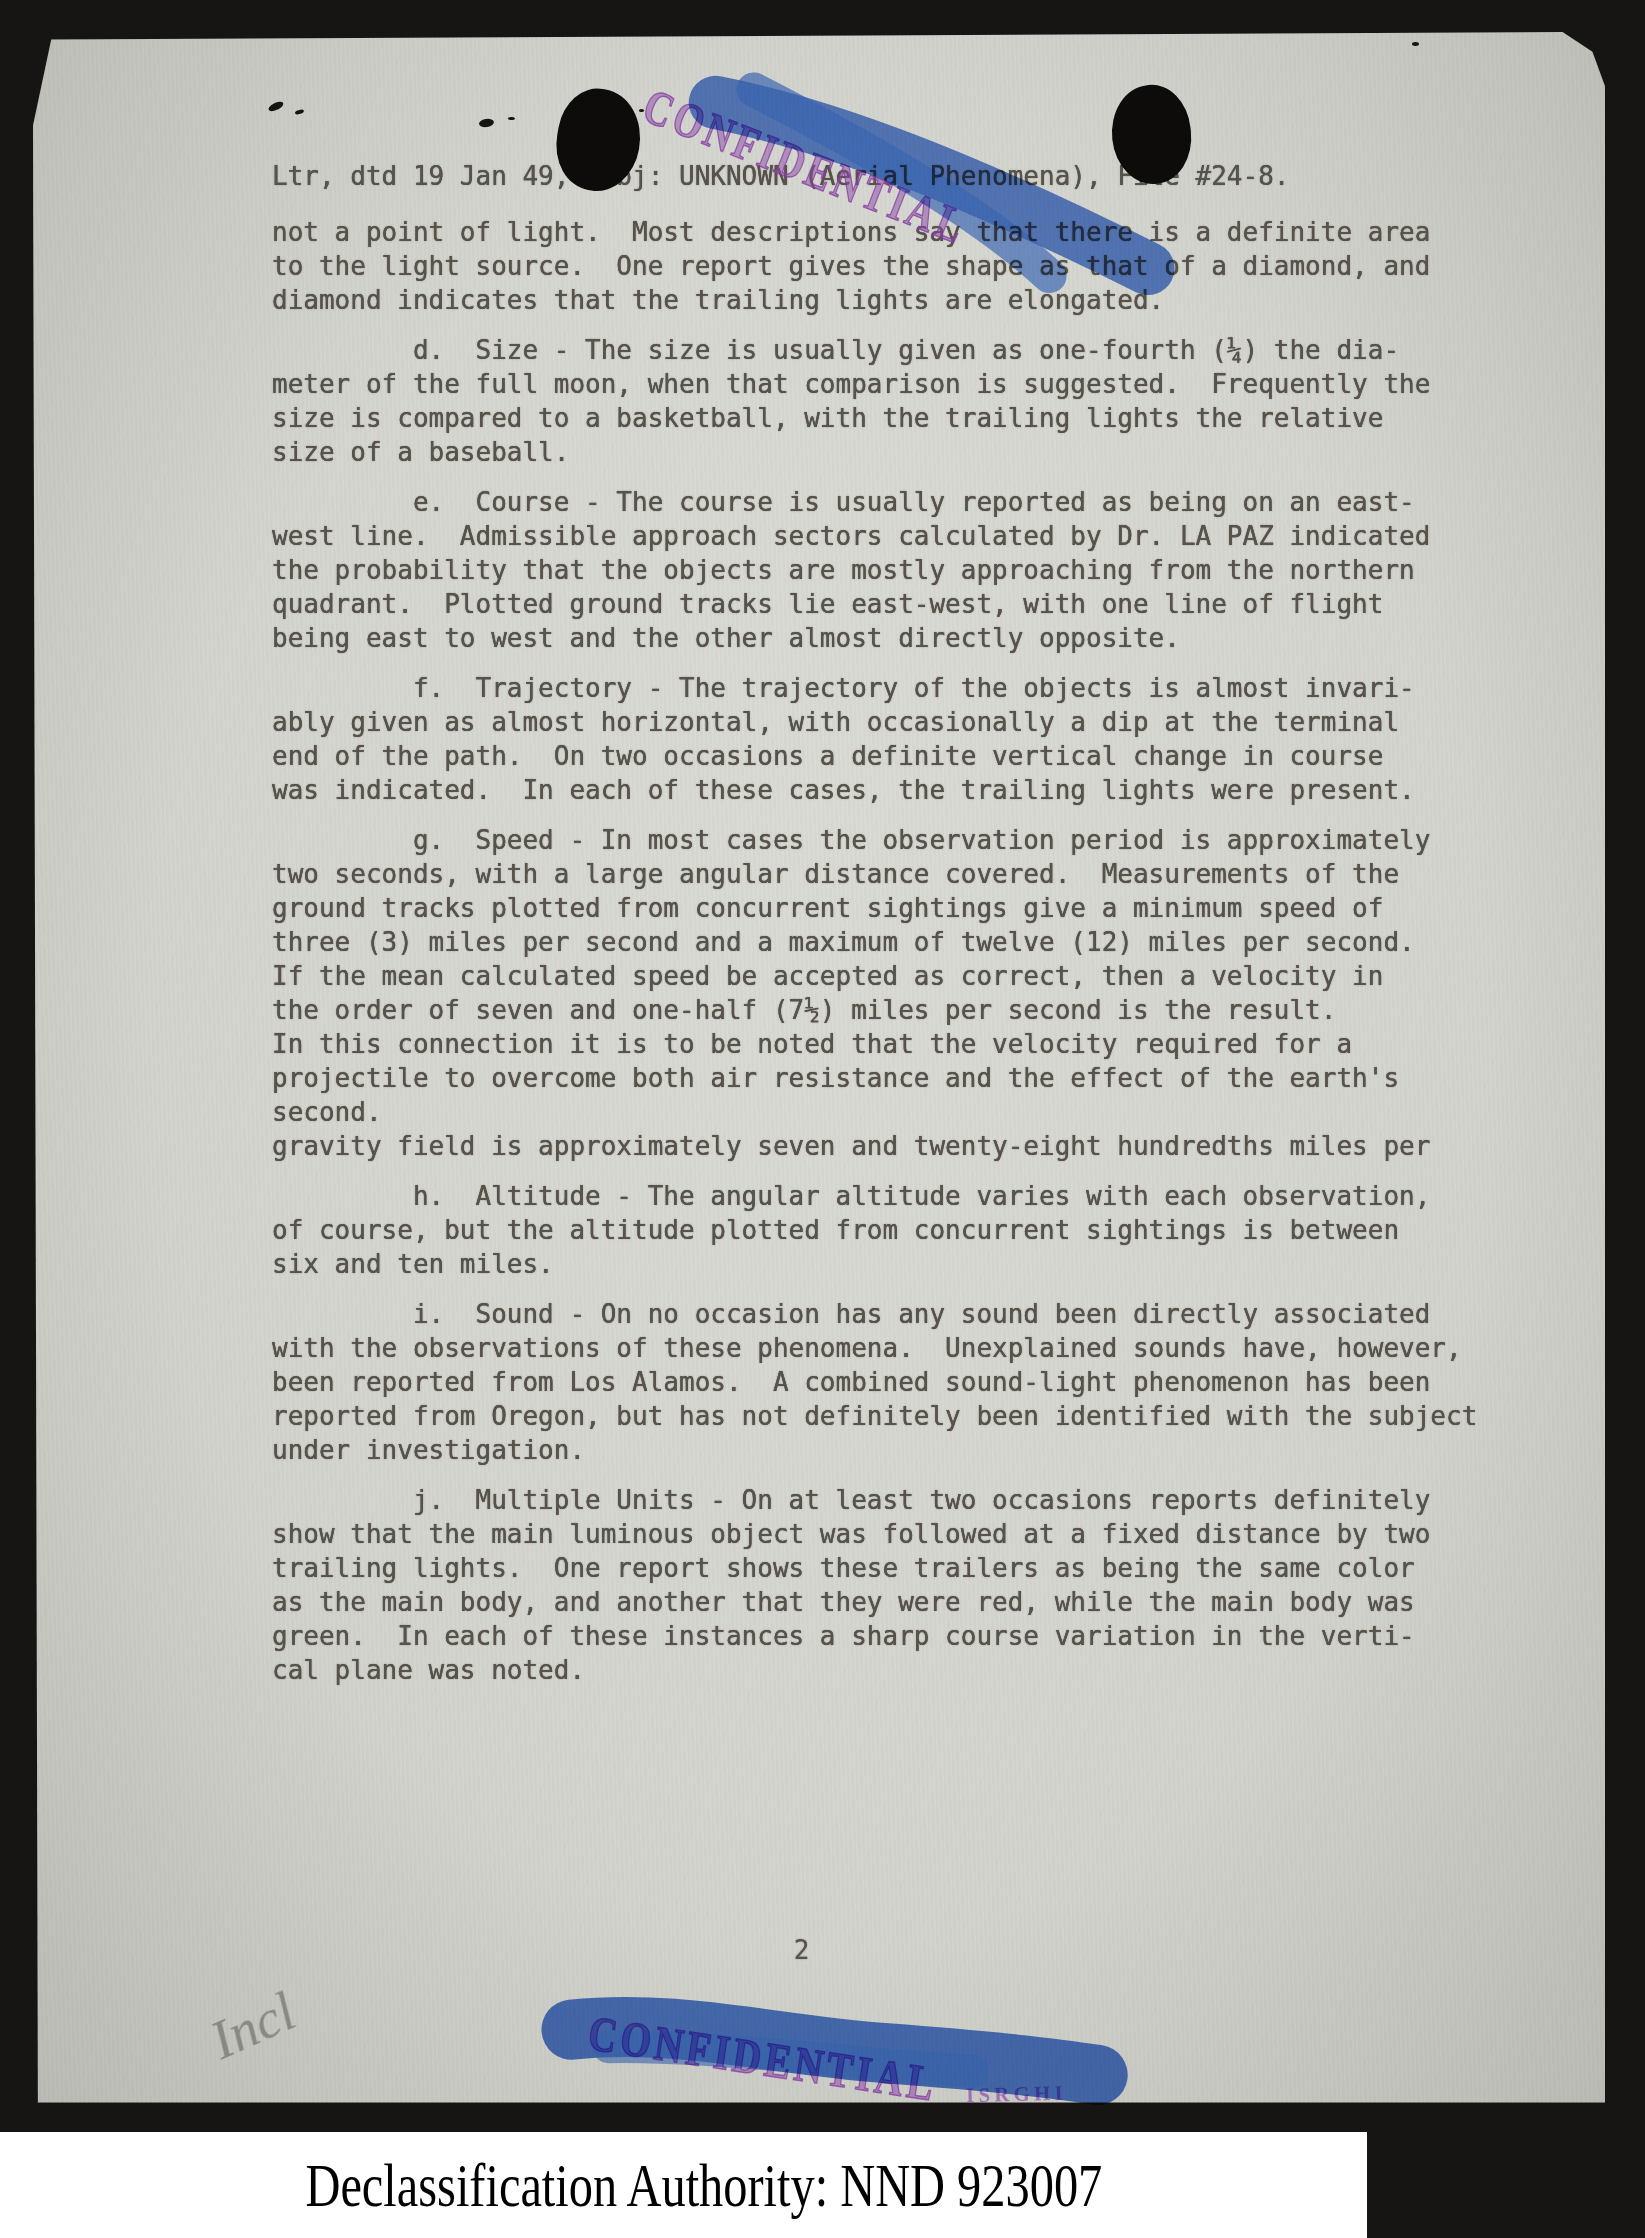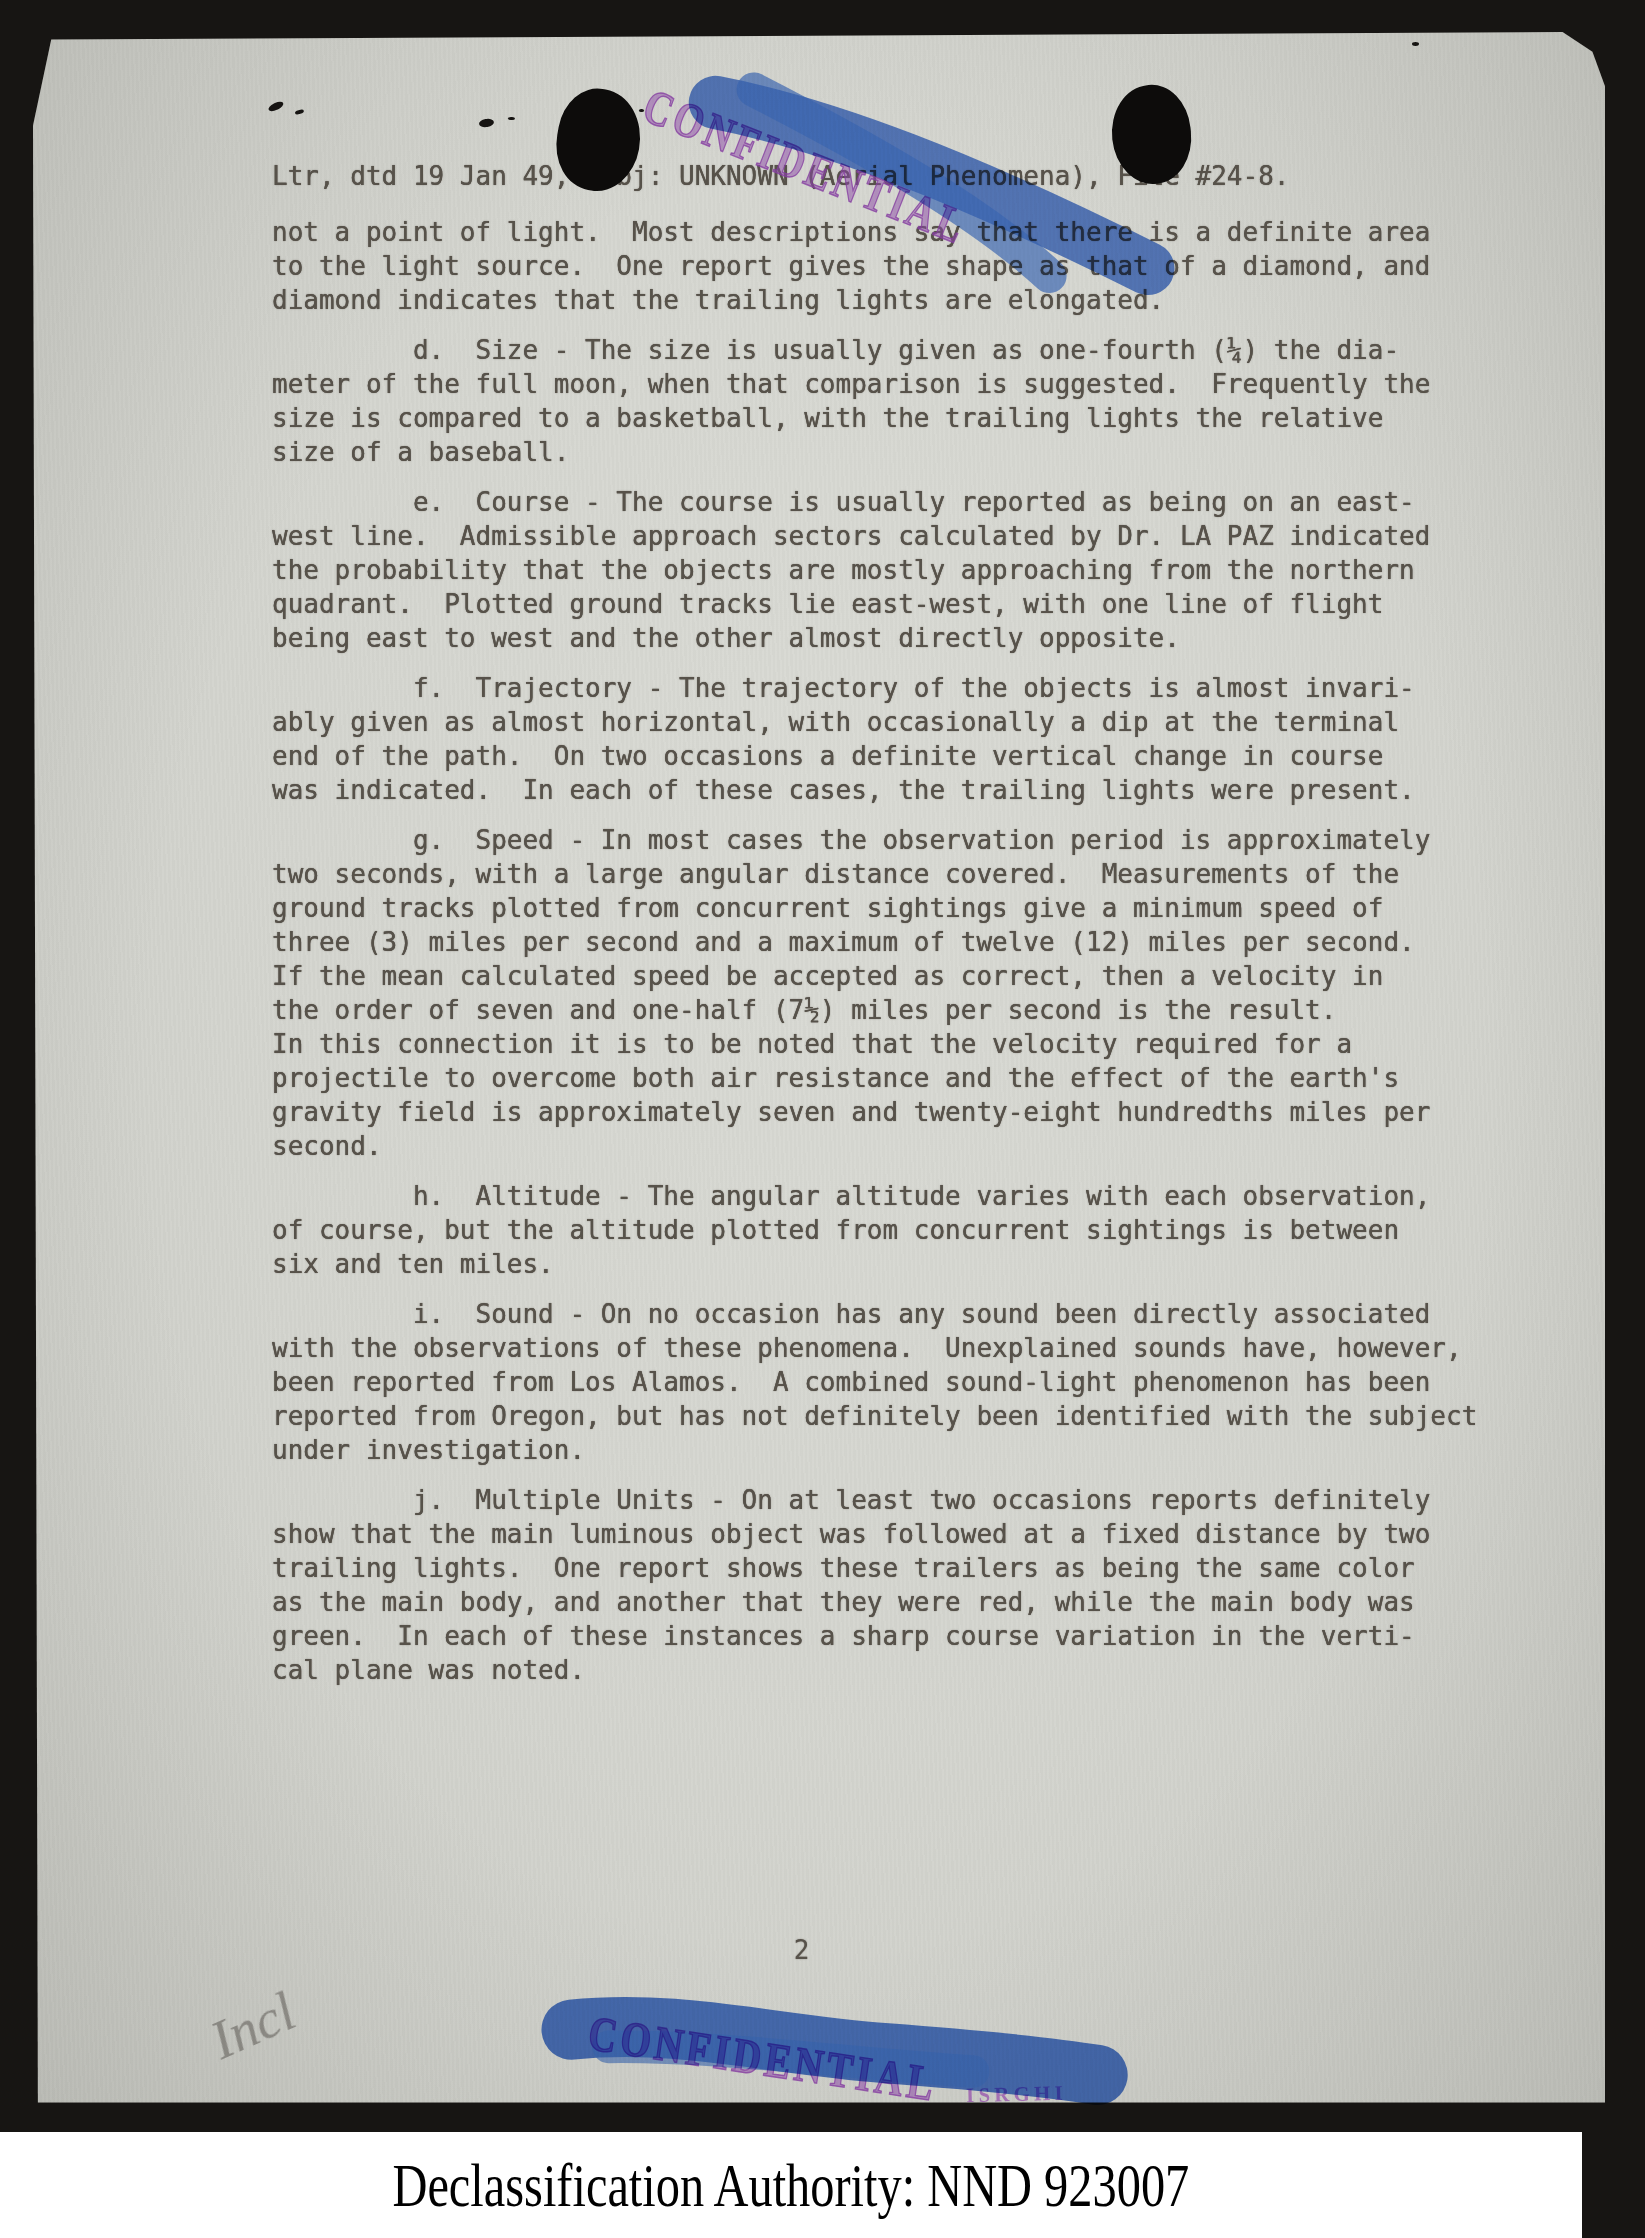--- a/index.html
+++ b/index.html
@@ -85,23 +85,23 @@
     font-size:26px;color:#57524a;text-align:center;
     text-shadow:0 0 1.5px rgba(90,85,77,0.65);
   }
   
   .marker-overlay{
     position:absolute;left:0;top:0;z-index:5;
     mix-blend-mode:multiply;pointer-events:none;
   }
   
   .decl-strip{
-    position:absolute;left:0;top:2132px;width:1582px;height:107px;
+    position:absolute;left:0;top:2132px;width:1326px;height:107px;
     background:#ffffff;z-index:6;
-    display:flex;align-items:center;justify-content:center;
+    display:flex;align-items:center;justify-content:center;padding-left:41px;
   }
   .decl-strip span{
     display:inline-block;
     font-family:"Liberation Serif", serif;
     font-size:59px;color:#000;
     transform:scale(0.82,1.04);
     white-space:nowrap;
   }
 </style>
 </head>
@@ -160,22 +160,22 @@
 
       <div class="para">
         <div class="tline">         g.  Speed - In most cases the observation period is approximately</div>
         <div class="tline">two seconds, with a large angular distance covered.  Measurements of the</div>
         <div class="tline">ground tracks plotted from concurrent sightings give a minimum speed of</div>
         <div class="tline">three (3) miles per second and a maximum of twelve (12) miles per second.</div>
         <div class="tline">If the mean calculated speed be accepted as correct, then a velocity in</div>
         <div class="tline">the order of seven and one-half (7½) miles per second is the result.</div>
         <div class="tline">In this connection it is to be noted that the velocity required for a</div>
         <div class="tline">projectile to overcome both air resistance and the effect of the earth's</div>
+        <div class="tline">second.</div>
         <div class="tline">gravity field is approximately seven and twenty-eight hundredths miles per</div>
-        <div class="tline">second.</div>
       </div>
 
       <div class="para">
         <div class="tline">         h.  Altitude - The angular altitude varies with each observation,</div>
         <div class="tline">of course, but the altitude plotted from concurrent sightings is between</div>
         <div class="tline">six and ten miles.</div>
       </div>
 
       <div class="para">
         <div class="tline">         i.  Sound - On no occasion has any sound been directly associated</div>

